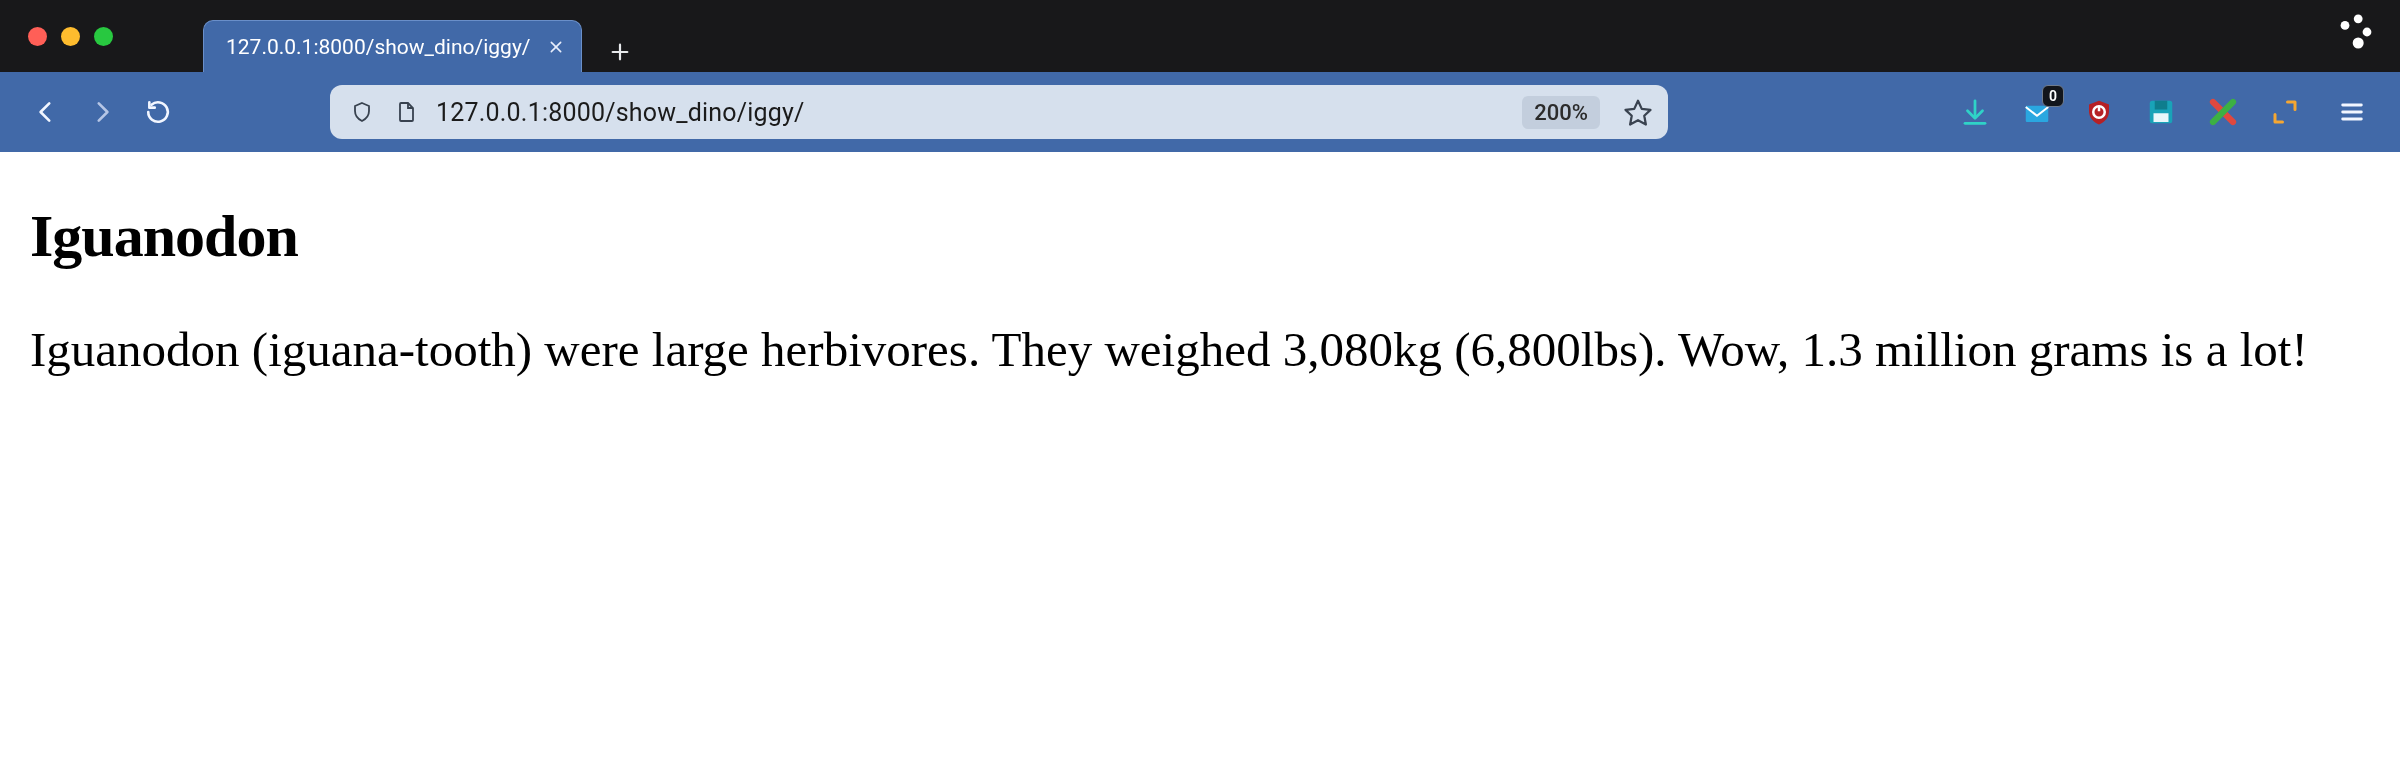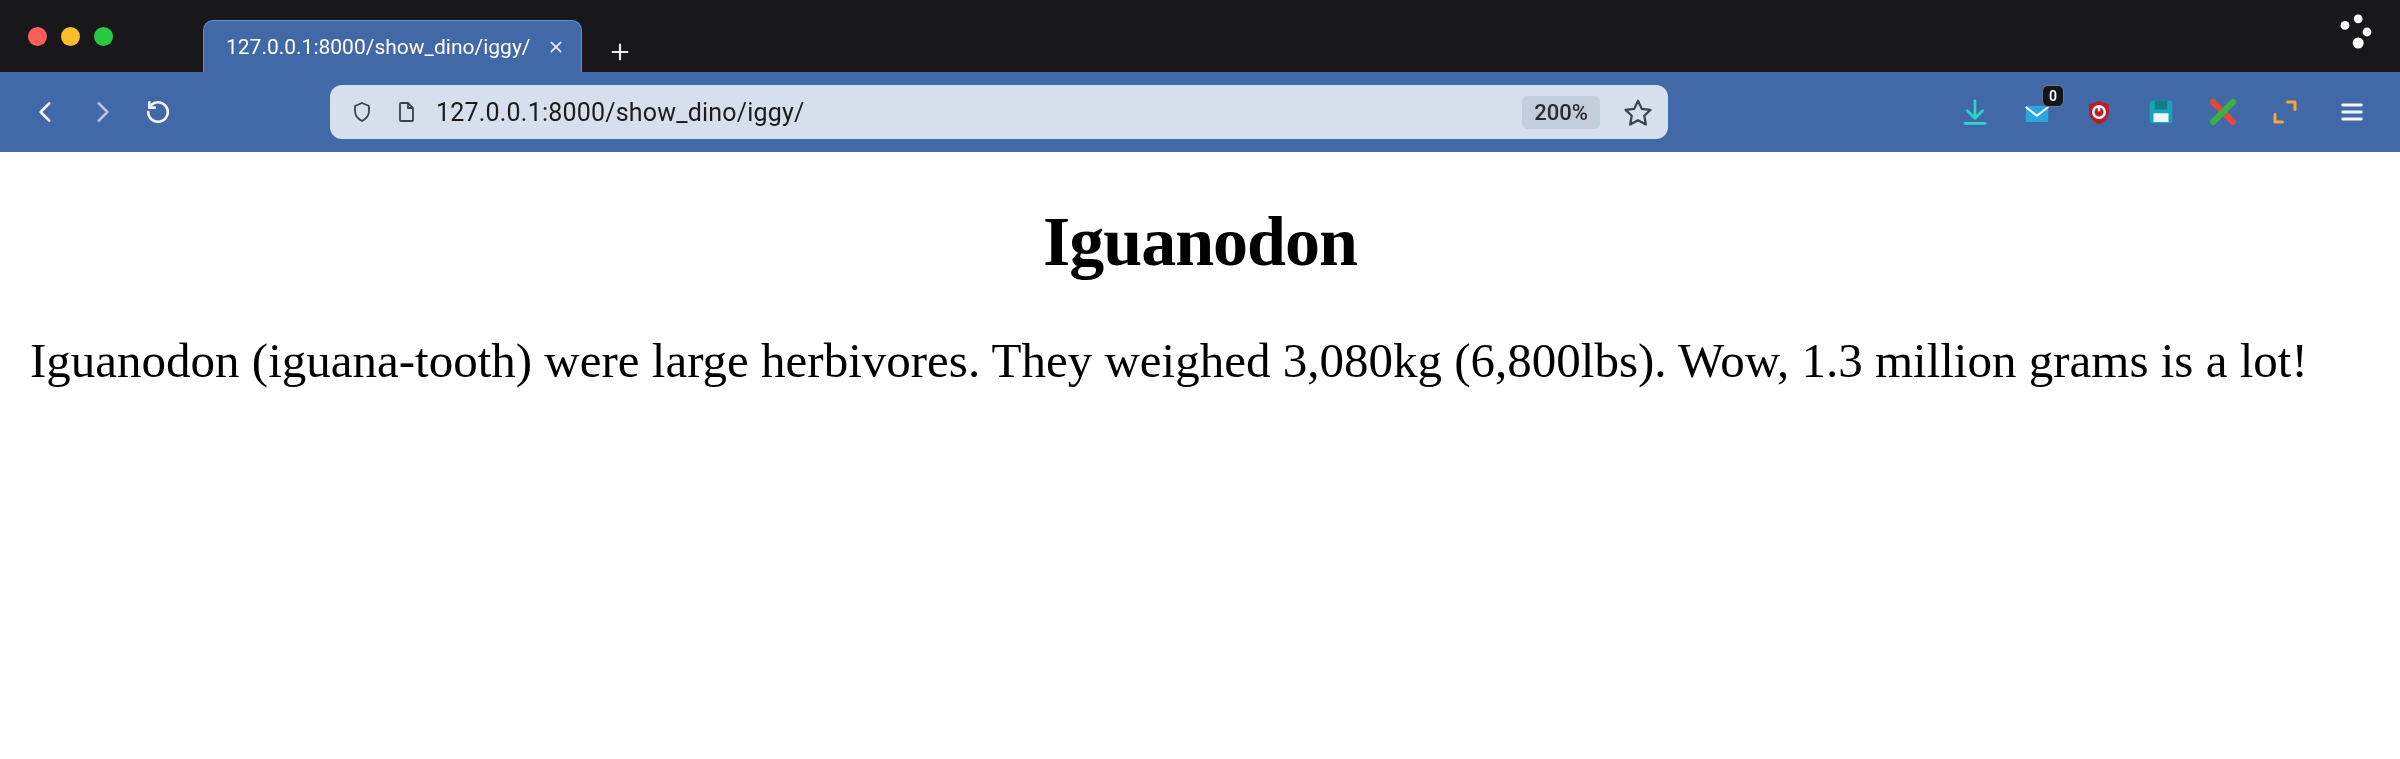--- a/index.html
+++ b/index.html
@@ -128,25 +128,24 @@
   .menu-btn svg{ width:28px; height:28px;}
 
   
   .page {
     background:#ffffff;
     padding: 30px 30px;
     font-family: Georgia, "Times New Roman", Times, serif;
     color:#000;
   }
   .page h1 {
-    font-size: 70px;
+    font-size: 60px;
     font-weight: 700;
     margin: 20px 0 50px 0;
     letter-spacing: -1px;
-    text-align: center;
   }
   .page p {
     font-size: 49px;
     line-height: 1.18;
     max-width: 2330px;
   }
 </style>
 </head>
 <body>
 

